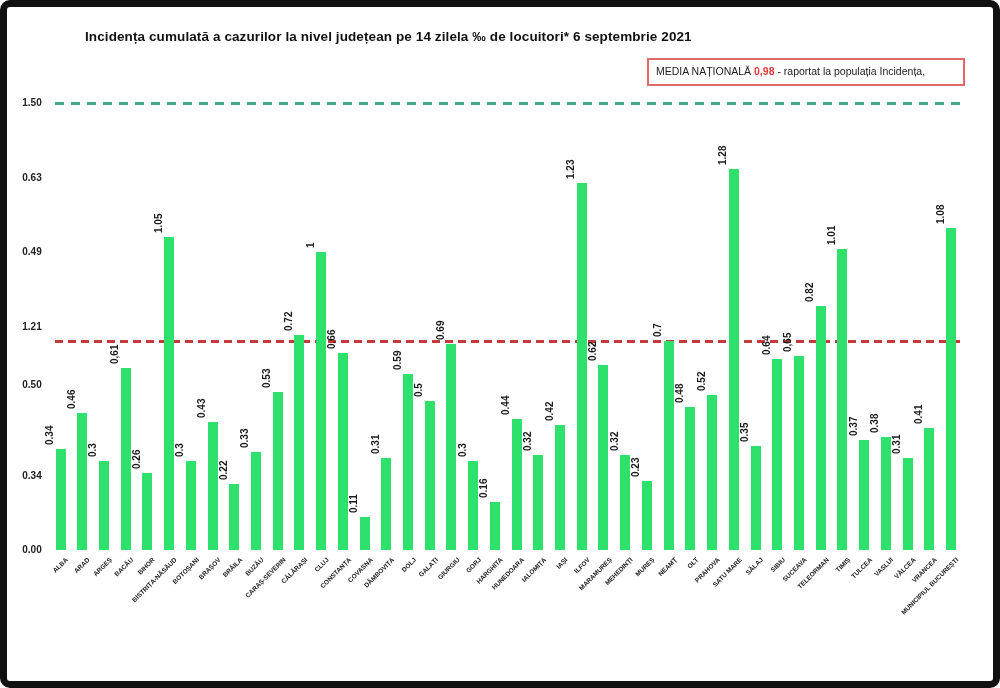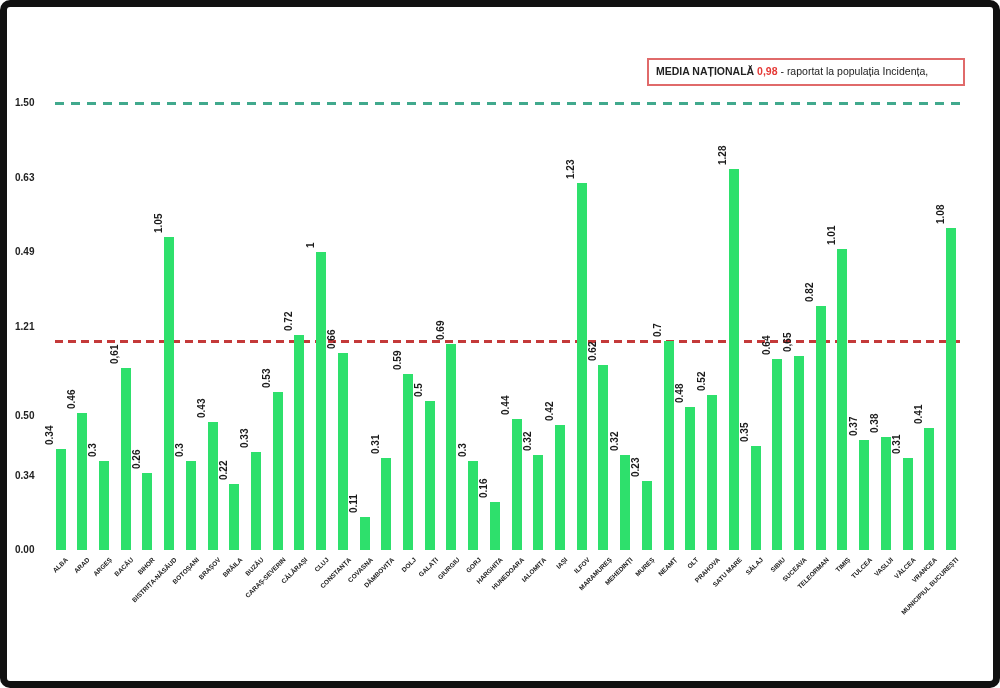--- a/index.html
+++ b/index.html
@@ -21,24 +21,24 @@
     white-space:nowrap;
   }
   .legendbox{
     position:absolute;left:640px;top:51px;width:318px;
     box-sizing:border-box;
     border:2px solid #e06a6a;
     background:#fff;
     padding:4px 7px 5px 7px;
     font-size:10.5px;line-height:1.45;color:#222;
   }
-  .legendbox .b{font-weight:700;text-align:center;}
+  .legendbox .b{font-weight:400;text-align:center;}
   .legendbox .red{font-weight:700;}
   .ytick{
-    position:absolute;left:8px;width:34px;text-align:left;
+    position:absolute;left:8px;width:34px;text-align:center;
     font-size:10px;font-weight:600;color:#222;
   }
   .refline{position:absolute;left:48px;width:907px;height:3px;z-index:1;}
   .bar{position:absolute;z-index:2;}
   .vlabel{
     position:absolute;z-index:3;
     font-size:10px;font-weight:700;color:#1a1a1a;
     white-space:nowrap;line-height:11px;
     transform-origin:left bottom;
     transform:rotate(-90deg);
@@ -55,29 +55,30 @@
     font-size:10.5px;color:#222;
   }
   .footnote .b{font-weight:700;}
 </style>
 </head>
 <body>
 
 <div id="page">
   <div id="canvas">
 
+    <div class="title">Incidența cumulată a cazurilor la nivel județean pe 14 zilela ‰ de locuitori* 6 septembrie 2021</div>
 
     <div class="legendbox" style="border-color: rgb(224, 106, 106);">
       <div><span class="b">MEDIA NAȚIONALĂ </span><span class="red" id="legend-value" style="color: rgb(229, 57, 53);">0,98</span><span> - raportat la populația Incidența,</span></div>
     </div>
 
     <div id="plot">
         <span class="ytick" style="top: 537px;">0.00</span>
         <span class="ytick" style="top: 462.5px;">0.34</span>
-        <span class="ytick" style="top: 403px;">0.50</span>
+        <span class="ytick" style="top: 372px;">0.50</span>
         <span class="ytick" style="top: 313.5px;">1.21</span>
         <span class="ytick" style="top: 239px;">0.49</span>
         <span class="ytick" style="top: 164.5px;">0.63</span>
         <span class="ytick" style="top: 90px;">1.50</span>
         <div class="refline" style="top: 94.5px; background: repeating-linear-gradient(90deg, rgb(65, 169, 141) 0px, rgb(65, 169, 141) 9px, transparent 9px, transparent 16px);"></div>
         <div class="refline" style="top: 332.9px; background: repeating-linear-gradient(90deg, rgb(196, 57, 57) 0px, rgb(196, 57, 57) 8px, transparent 8px, transparent 13px);"></div>
         <div class="bar" style="left: 48.5px; width: 10px; top: 441.68px; height: 101.32px; background: rgb(46, 224, 108);"></div>
         <span class="vlabel" style="left: 48px; bottom: 236.32px;">0.34</span>
         <span class="xlabel" style="right: 928.5px; top: 549px;">ALBA</span>
         <div class="bar" style="left: 70.2195px; width: 10px; top: 405.92px; height: 137.08px; background: rgb(46, 224, 108);"></div>

